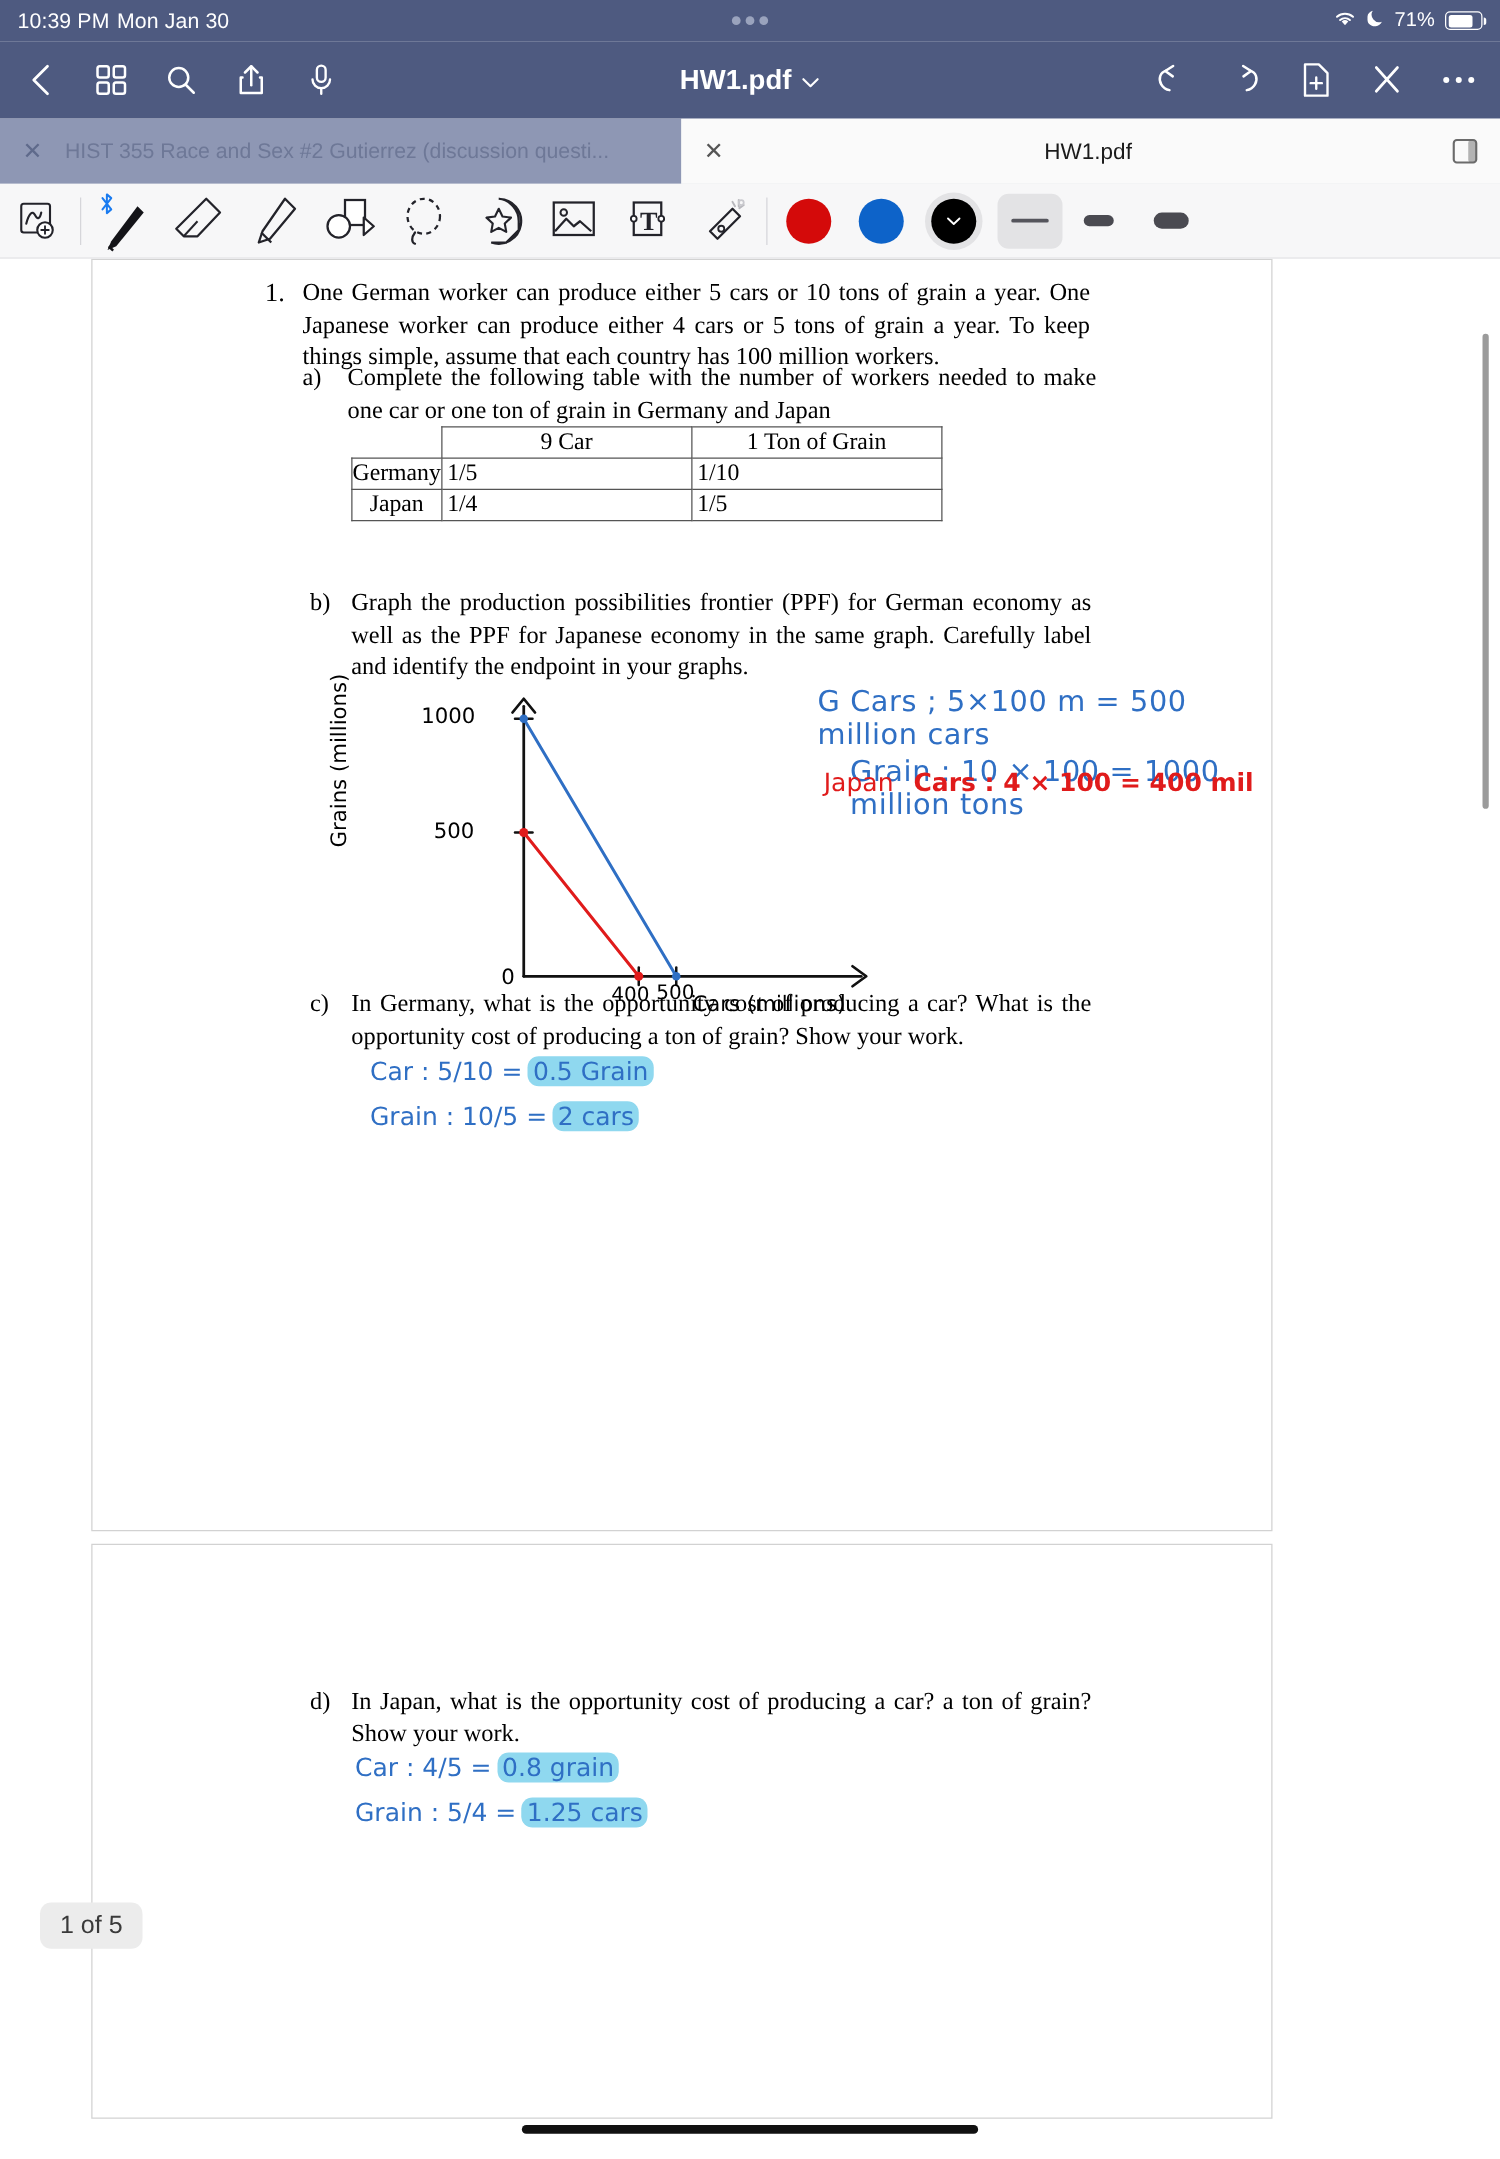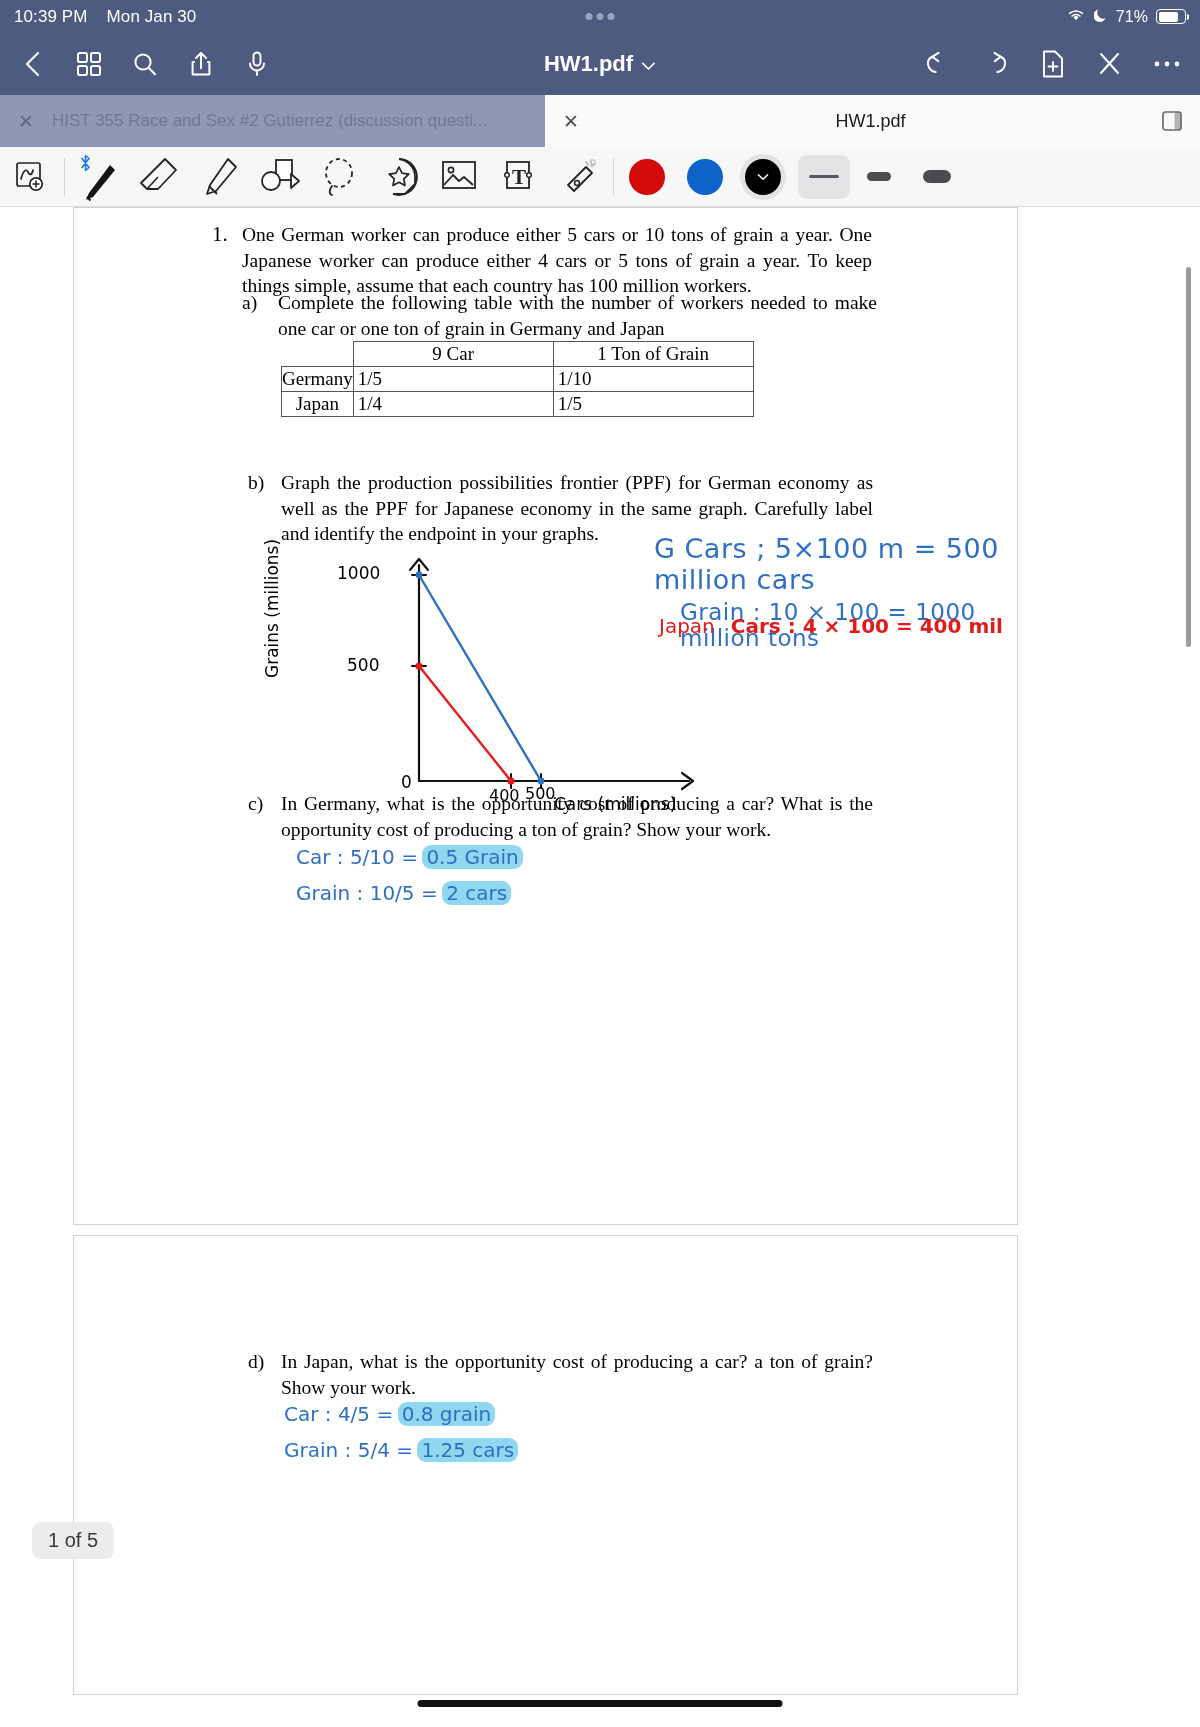--- a/index.html
+++ b/index.html
@@ -10,21 +10,21 @@
     overflow: hidden;
   }
   .screen { position: relative; width: 1200px; height: 1727px; background:#fff; }
 
   
   .statusbar {
     height: 33px; background:#4e5a80; color:#fff;
     display:flex; align-items:center; position:relative;
     font-size: 17px; letter-spacing:.1px;
   }
-  .sb-left { display:flex; gap:19px; padding-left:14px; align-items:center; font-weight:500;}
+  .sb-left { display:flex; gap:6px; padding-left:14px; align-items:center; font-weight:500;}
   .sb-center { position:absolute; left:50%; transform:translateX(-50%); display:flex; gap:4px;}
   .sb-dot { width:7px; height:7px; border-radius:50%; background:#9aa3bd; }
   .sb-right { position:absolute; right:14px; display:flex; align-items:center; gap:8px; font-size:16px;}
   .batt { width:30px; height:15px; border:1.6px solid #fff; border-radius:4px; position:relative; }
   .batt:after{content:"";position:absolute;right:-4px;top:4px;width:2px;height:6px;background:#fff;border-radius:0 2px 2px 0;}
   .batt i{position:absolute;left:1.5px;top:1.5px;bottom:1.5px;width:70%;background:#fff;border-radius:2px;display:block;}
 
   
   .navbar {
     height: 62px; background:#4e5a80; color:#fff;
@@ -392,21 +392,21 @@
       </div>
 
       <div style="position:absolute; left:174px; top:262px; width:625px;">
         <div style="display:flex;">
           <span class="ptext" style="width:33px;">b)</span>
           <span class="ptext" style="flex:1;">Graph the production possibilities frontier (PPF) for German economy as well as the PPF for Japanese economy in the same graph. Carefully label and identify the endpoint in your graphs.</span>
         </div>
       </div>
 
       <div style="position:absolute; left:580px; top:325px;">
-        <div class="hand hw-blue" style="font-size:27px; letter-spacing:.5px;">G Cars ; 5×100 m = 500 million cars</div>
+        <div class="hand hw-blue" style="font-size:23px; letter-spacing:.5px;margin-top:16px;">G Cars ; 5×100 m = 500 million cars</div>
         <div class="hand hw-blue" style="font-size:23px; margin-left:26px; margin-top:4px; letter-spacing:.5px;">Grain : 10 × 100 = 1000 million tons</div>
       </div>
 
       <div style="position:absolute; left:585px; top:406px;">
         <div style="display:flex; gap:16px;">
           <span class="hand hw-red" style="font-size:20px;">Japan</span>
           <span class="hand hw-red" style="font-size:20px;font-weight:bold;">Cars : 4 × 100 = 400 mil</span>
         </div>
       </div>
 

